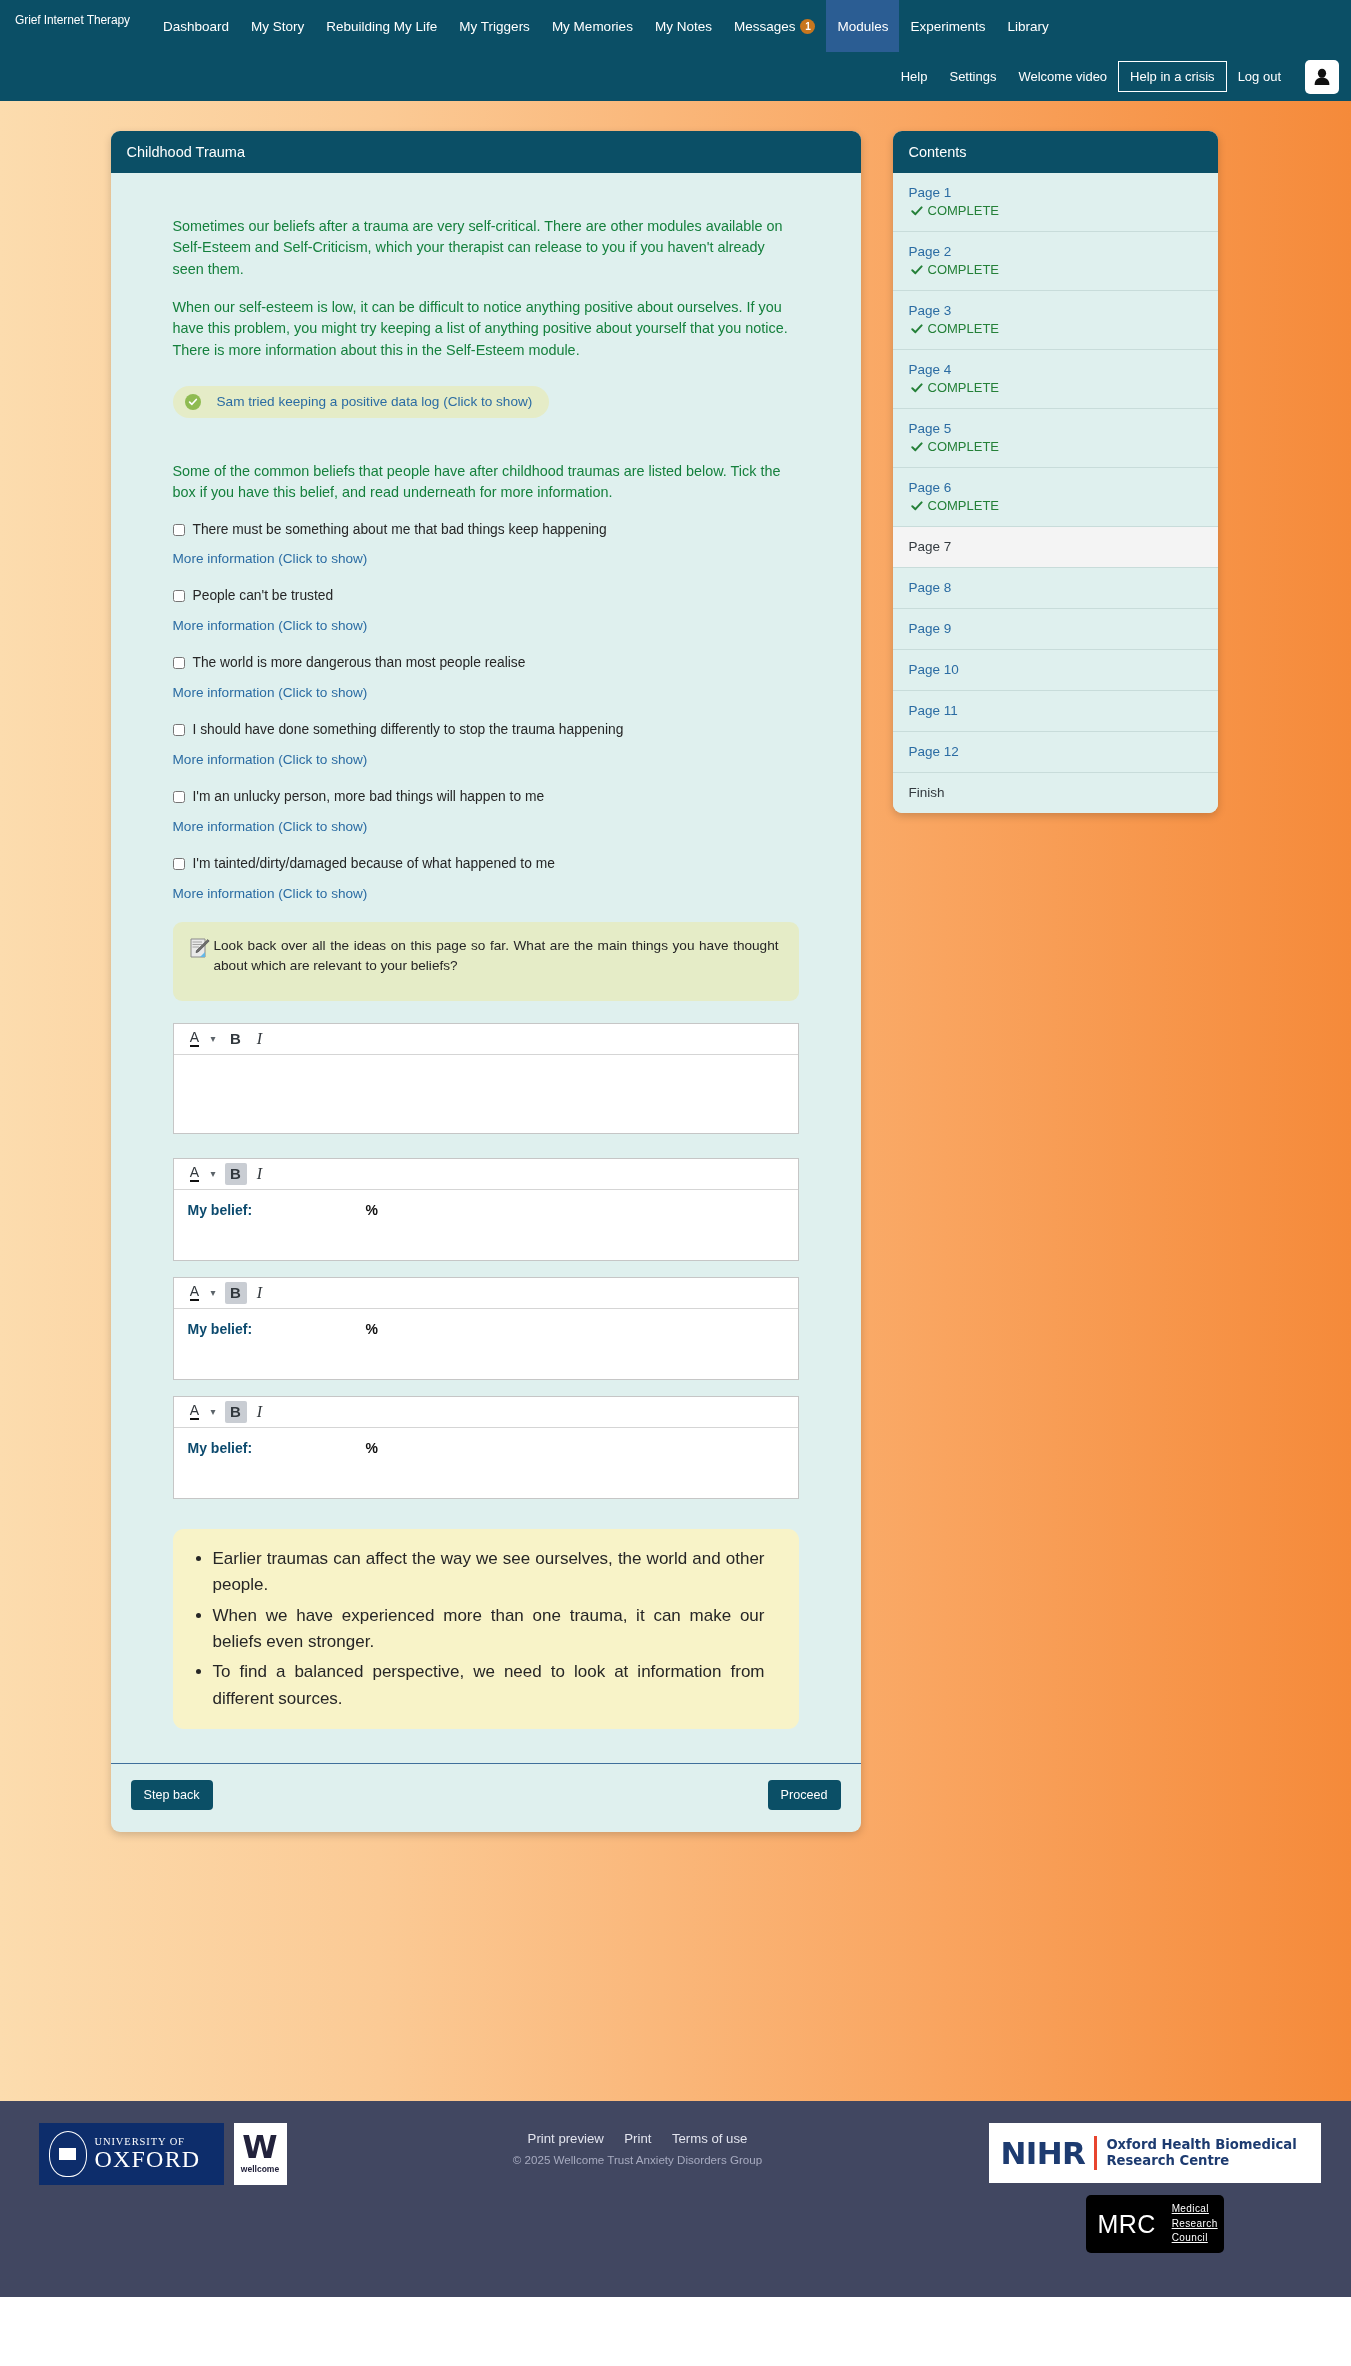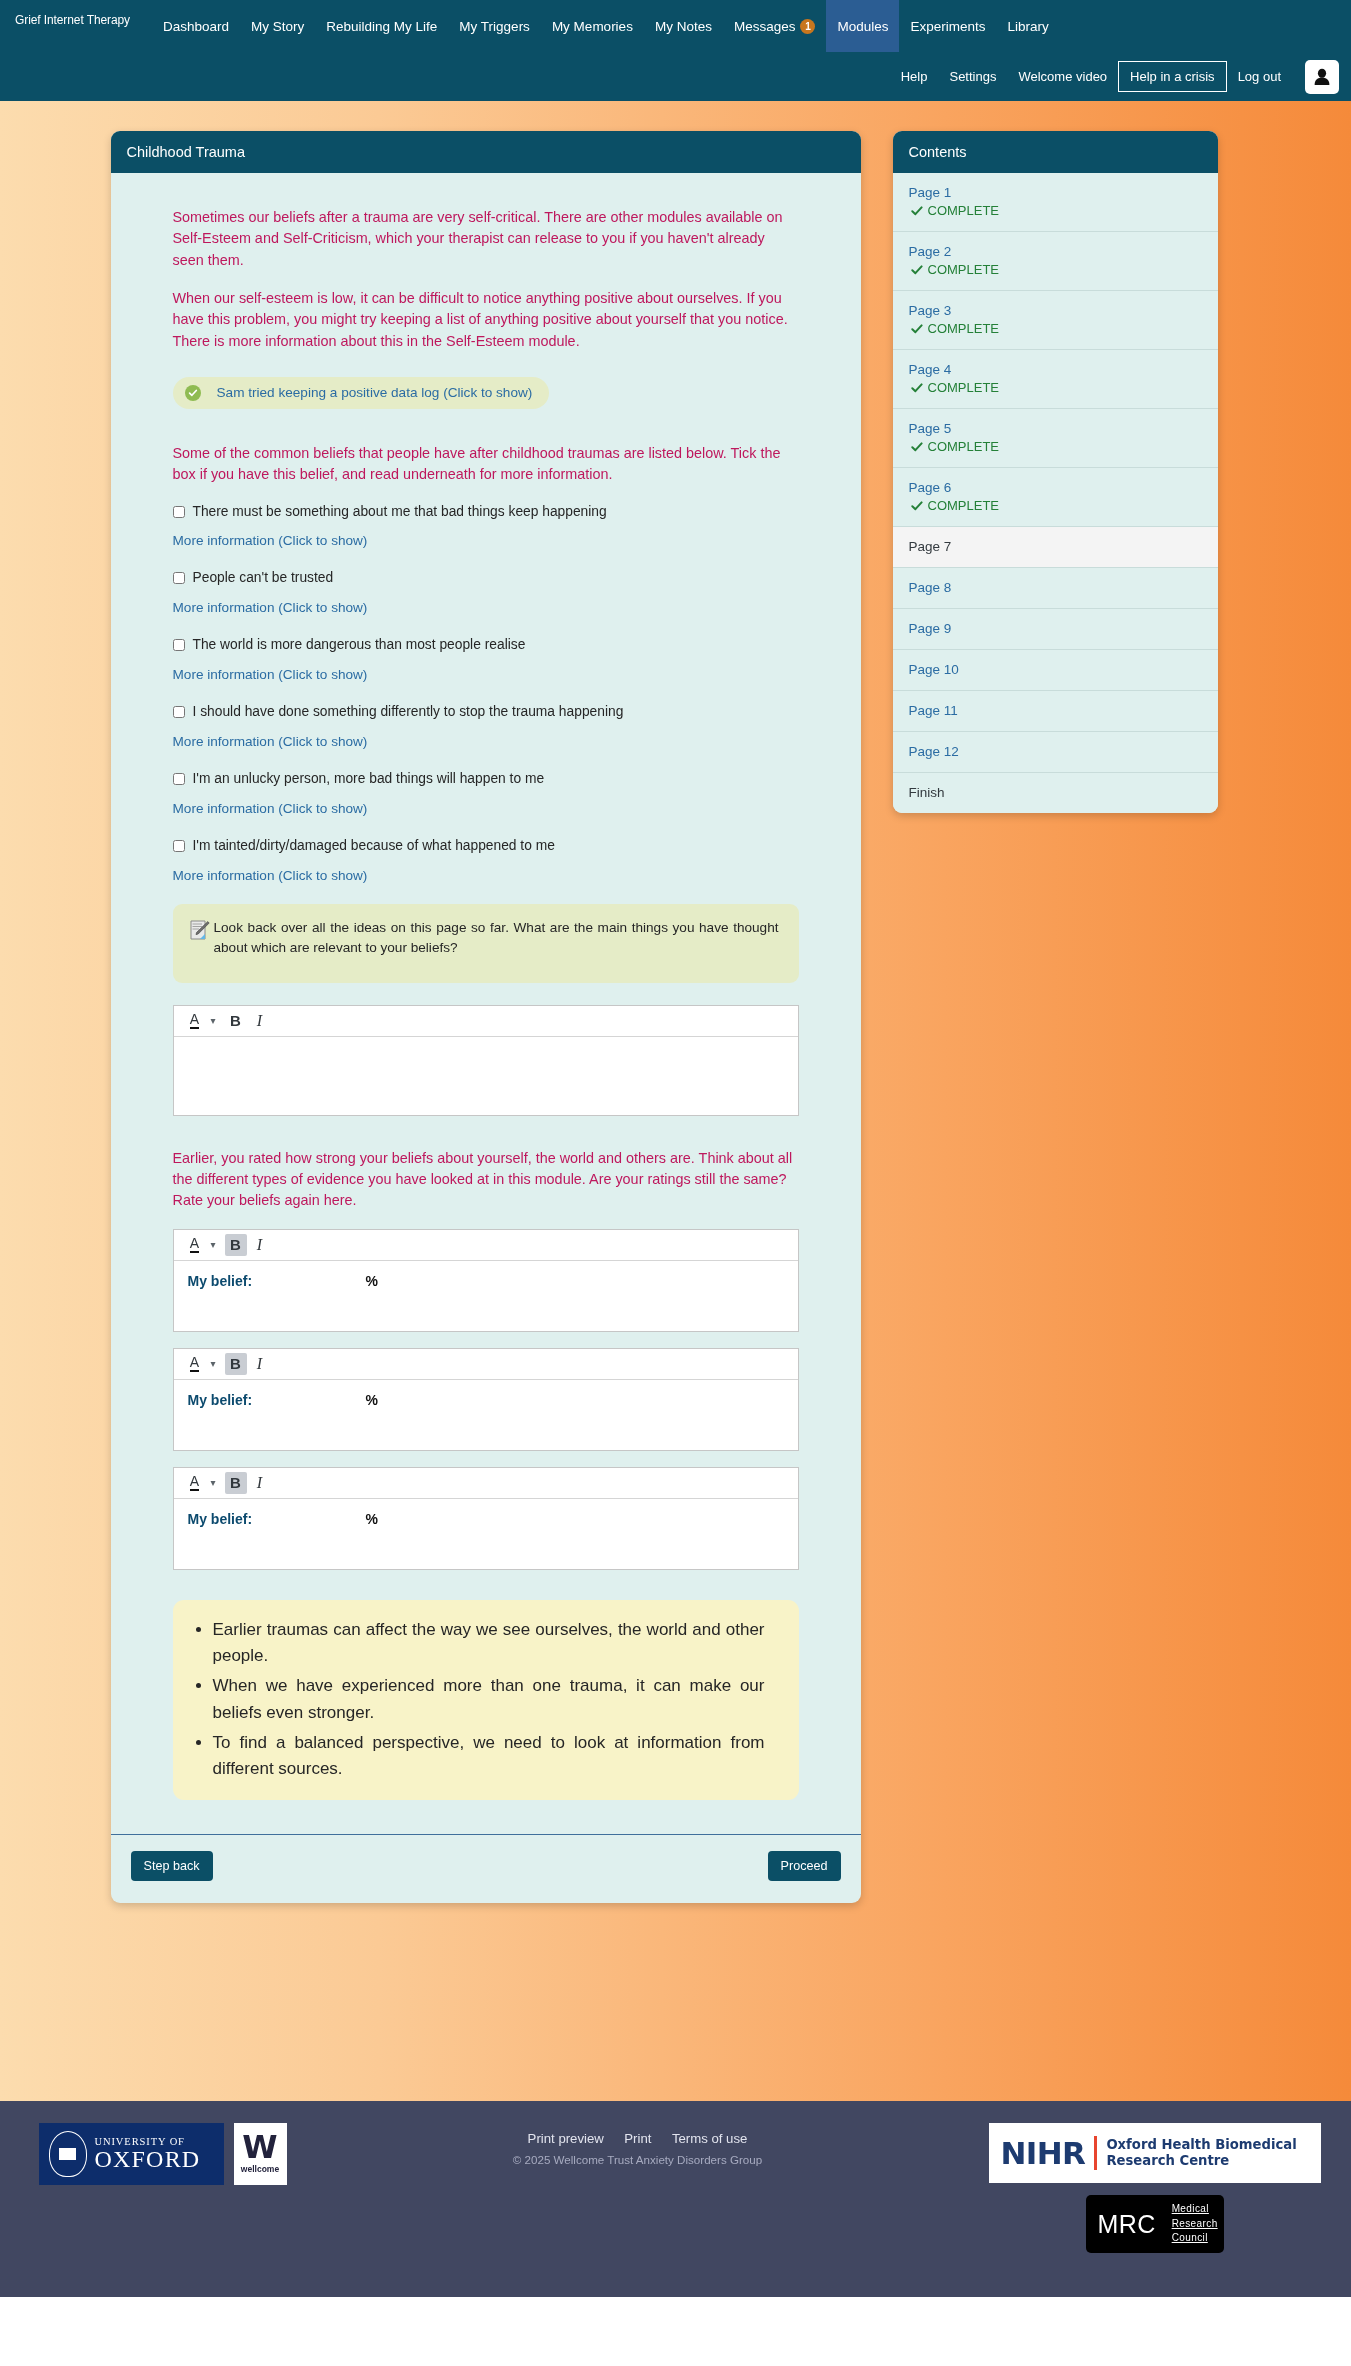--- a/index.html
+++ b/index.html
@@ -114,22 +114,22 @@
   .card-head {
     background:#0b4f66;
     color:#fff;
     padding:13px 16px;
     font-size:14.5px;
   }
   .card-body { padding:26px 62px 0 62px; }
   p.para {
     font-size:14.4px;
     line-height:1.48;
-    color:#be185d;
-    margin:8px 0 17px 0;
+    color:#15803d;
+    margin:17px 0 17px 0;
   }
 
   
   .chip {
     display:inline-flex;
     align-items:center;
     gap:16px;
     background:#e5ecc7;
     border-radius:16px;
     padding:8px 17px 8px 12px;
@@ -466,21 +466,20 @@
                 <u>A</u>
               </span>
             <span class="tb-caret">▾</span>
             <span class="tb-btn tb-bold">B</span>
             <span class="tb-btn tb-italic">I</span>
           </div>
           <div class="editor-area tall" contenteditable="true" style=""></div>
         </div>
 
         <div class="gap-24"></div>
-        <p class="para">Earlier, you rated how strong your beliefs about yourself, the world and others are. Think about all the different types of evidence you have looked at in this module. Are your ratings still the same? Rate your beliefs again here.</p>
 
         
         <div class="editor">
           <div class="editor-toolbar">
             <span class="tb-btn tb-A">
                 <u>A</u>
               </span>
             <span class="tb-caret">▾</span>
             <span class="tb-btn tb-bold pressed">B</span>
             <span class="tb-btn tb-italic">I</span>

